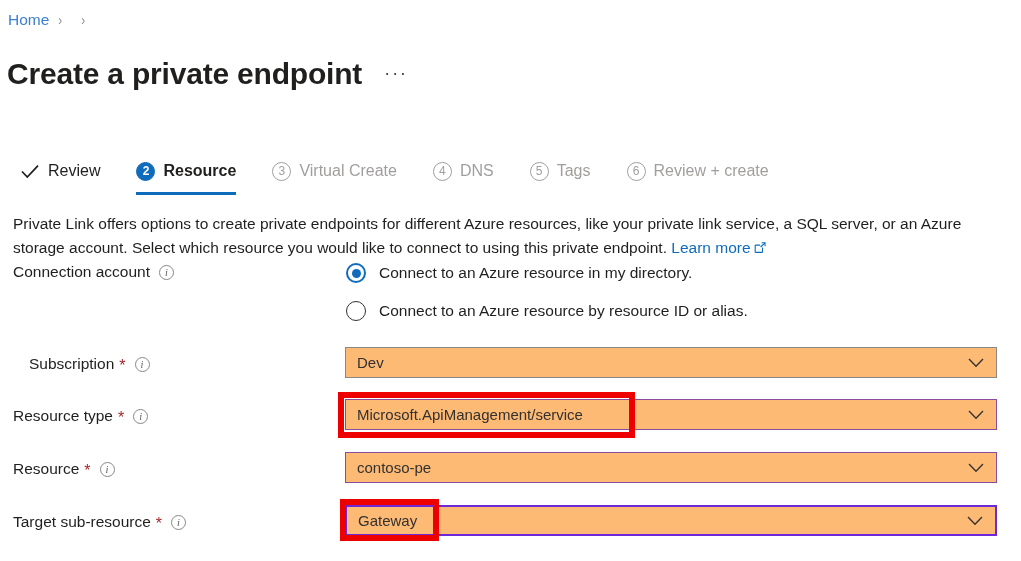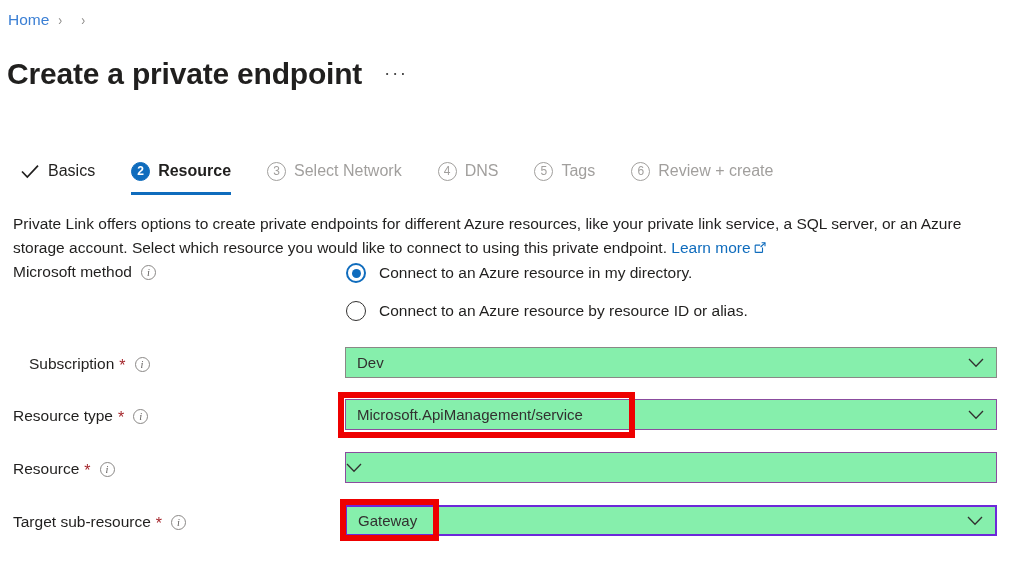--- a/index.html
+++ b/index.html
@@ -227,21 +227,21 @@
     font-size: 15.5px;
     color: #201f1e;
   }
 
   .field {
     position: absolute;
     left: 345px;
     width: 652px;
     height: 31px;
     border: 1px solid #8a8886;
-    background: #86efac;
+    background: #fdba74;
     box-sizing: border-box;
     display: flex;
     align-items: center;
     cursor: pointer;
   }
   .field.purple {
     border-color: #8b4c9e;
   }
   .field.focused {
     border: 2px solid #6d28d9;
@@ -284,31 +284,31 @@
 </div>
 
 <div class="tabs">
 
   <div class="tab done">
     <span class="tab-check">
       <svg width="18" height="15" viewBox="0 0 18 15">
           <path d="M1 7.5 L6.3 13 L17 1.6" stroke="#201f1e" stroke-width="1.7" fill="none"></path>
         </svg>
     </span>
-    <span class="tab-label">Basics</span>
+    <span class="tab-label">Review</span>
   </div>
 
   <div class="tab active">
     <span class="tab-num">2</span>
     <span class="tab-label">Resource</span>
   </div>
 
   <div class="tab">
     <span class="tab-num">3</span>
-    <span class="tab-label">Select Network</span>
+    <span class="tab-label">Virtual Create</span>
   </div>
 
   <div class="tab">
     <span class="tab-num">4</span>
     <span class="tab-label">DNS</span>
   </div>
 
   <div class="tab">
     <span class="tab-num">5</span>
     <span class="tab-label">Tags</span>
@@ -324,21 +324,21 @@
 <div class="description">
   <span>Private Link offers options to create private endpoints for different Azure resources, like your private link service, a SQL server, or an Azure storage account. Select which resource you would like to connect to using this private endpoint.</span>
   <span class="learn-more"><span>Learn more</span><span class="ext-icon"><svg width="12" height="12" viewBox="0 0 12 12">
           <path d="M1.2 3.1 h5.0 M1.2 3.1 v7.3 M1.2 10.4 h7.3 M8.5 10.4 v-5.0" stroke="#0f6cbd" stroke-width="1.1" fill="none"></path>
           <path d="M6.6 5.0 L11 0.8" stroke="#0f6cbd" stroke-width="1.1" fill="none"></path>
           <path d="M7.6 0.8 H11 V4.2" stroke="#0f6cbd" stroke-width="1.1" fill="none"></path>
         </svg></span></span>
 </div>
 
 <div class="form-label" style="left:13px; top:263px;">
-  <span>Microsoft method</span>
+  <span>Connection account</span>
   <span class="info-icon">i</span>
 </div>
 
 <div class="radio-group">
   <div class="radio-row">
     <span class="radio checked"></span>
     <span class="radio-label">Connect to an Azure resource in my directory.</span>
   </div>
   <div class="radio-row">
     <span class="radio"></span>
@@ -373,20 +373,21 @@
       </svg>
   </span>
 </div>
 
 <div class="form-label" style="left:13px; top:460px;">
   <span>Resource</span>
   <span class="req">*</span>
   <span class="info-icon">i</span>
 </div>
 <div class="field purple" style="top:452px;">
+  <span class="field-value">contoso-pe</span>
   <span class="chev">
     <svg width="16" height="10" viewBox="0 0 16 10">
         <path d="M1 1 L8 8.3 L15 1" stroke="#323130" stroke-width="1.3" fill="none"></path>
       </svg>
   </span>
 </div>
 
 <div class="form-label" style="left:13px; top:513px;justify-content:flex-end;">
   <span>Target sub-resource</span>
   <span class="req">*</span>

